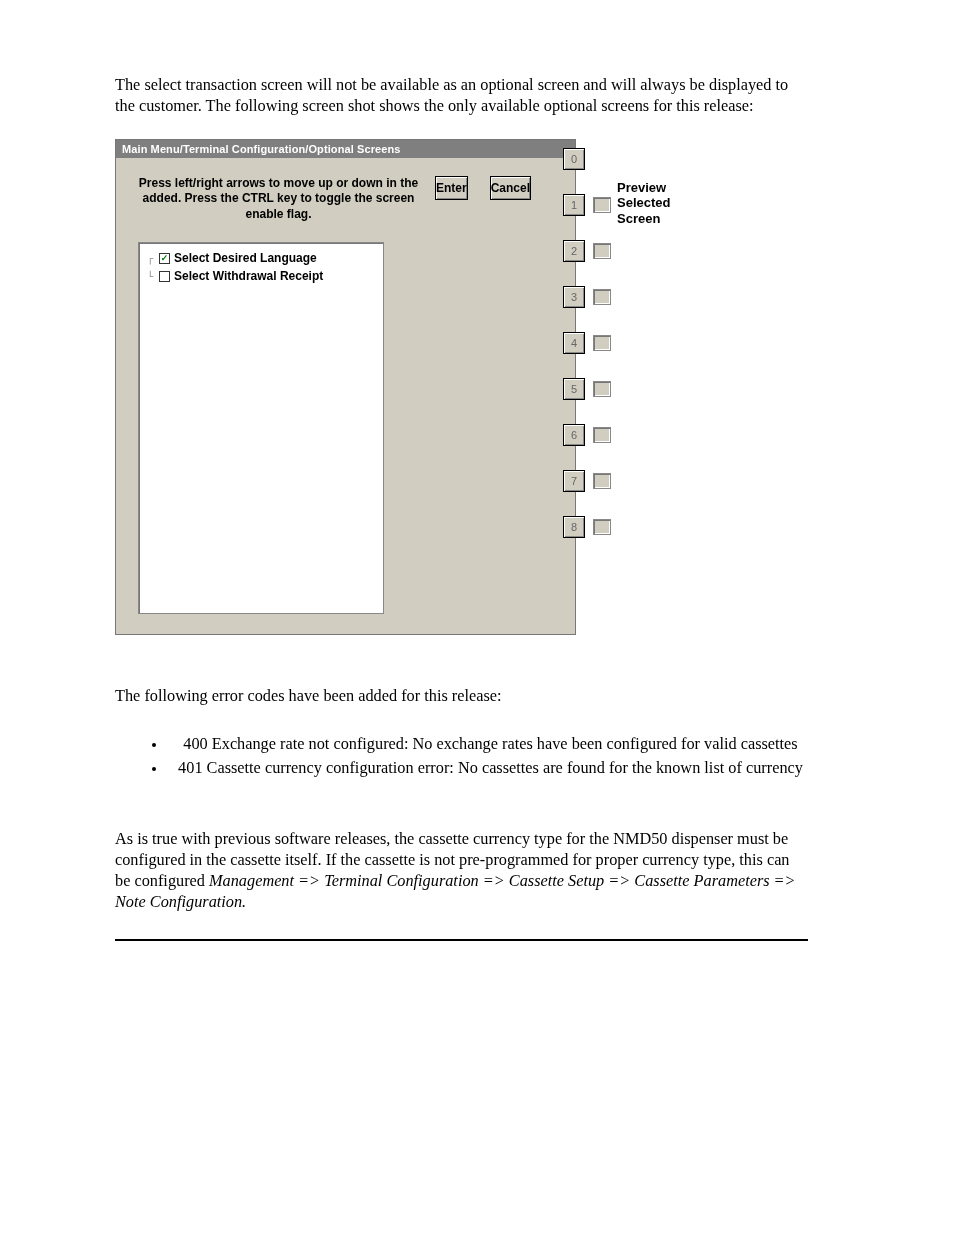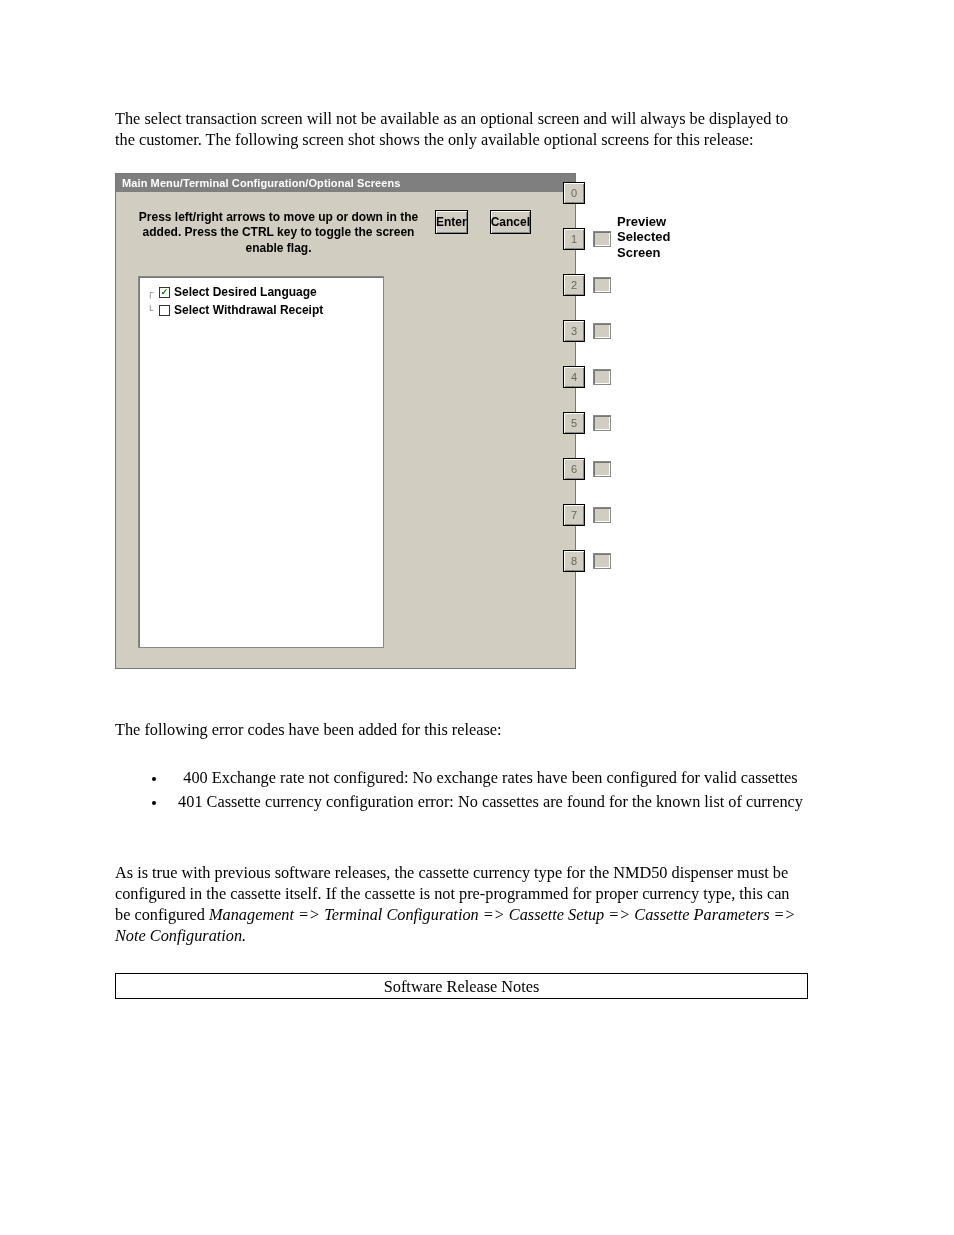--- a/index.html
+++ b/index.html
@@ -6,21 +6,21 @@
   body {
     font-family: "Times New Roman", Times, serif;
     font-size: 16px;
     color: #000;
     background: #fff;
     margin: 0;
   }
   .page {
     width: 868px;
     min-height: 1235px;
-    padding: 92px 60px 40px 115px;
+    padding: 58px 60px 40px 115px;
     position: relative;
   }
   .body-text {
     font-size: 16.3px;
     line-height: 1.3;
     margin-bottom: 12px;
   }
   .screenshot {
     width: 461px;
     border: 1px solid #777;
@@ -259,16 +259,15 @@
   <ul class="errs">
     <li>400 Exchange rate not configured:  No exchange rates have been configured for valid cassettes</li>
     <li>401 Cassette currency configuration error:  No cassettes are found for the known list of currency</li>
   </ul>
 
   <p class="body-text">
     <span>As is true with previous software releases, the cassette currency type for the NMD50 dispenser must be configured in the cassette itself.  If the cassette is not pre-programmed for proper currency type, this can be configured </span><span class="italic">Management =&gt; Terminal Configuration =&gt; Cassette Setup =&gt; Cassette Parameters =&gt; Note Configuration.</span>
   </p>
 
   <div class="footer">
-    <div class="footer-title">Software Release Notes</div>
   </div>
 
 </div>
 
 </body></html>

